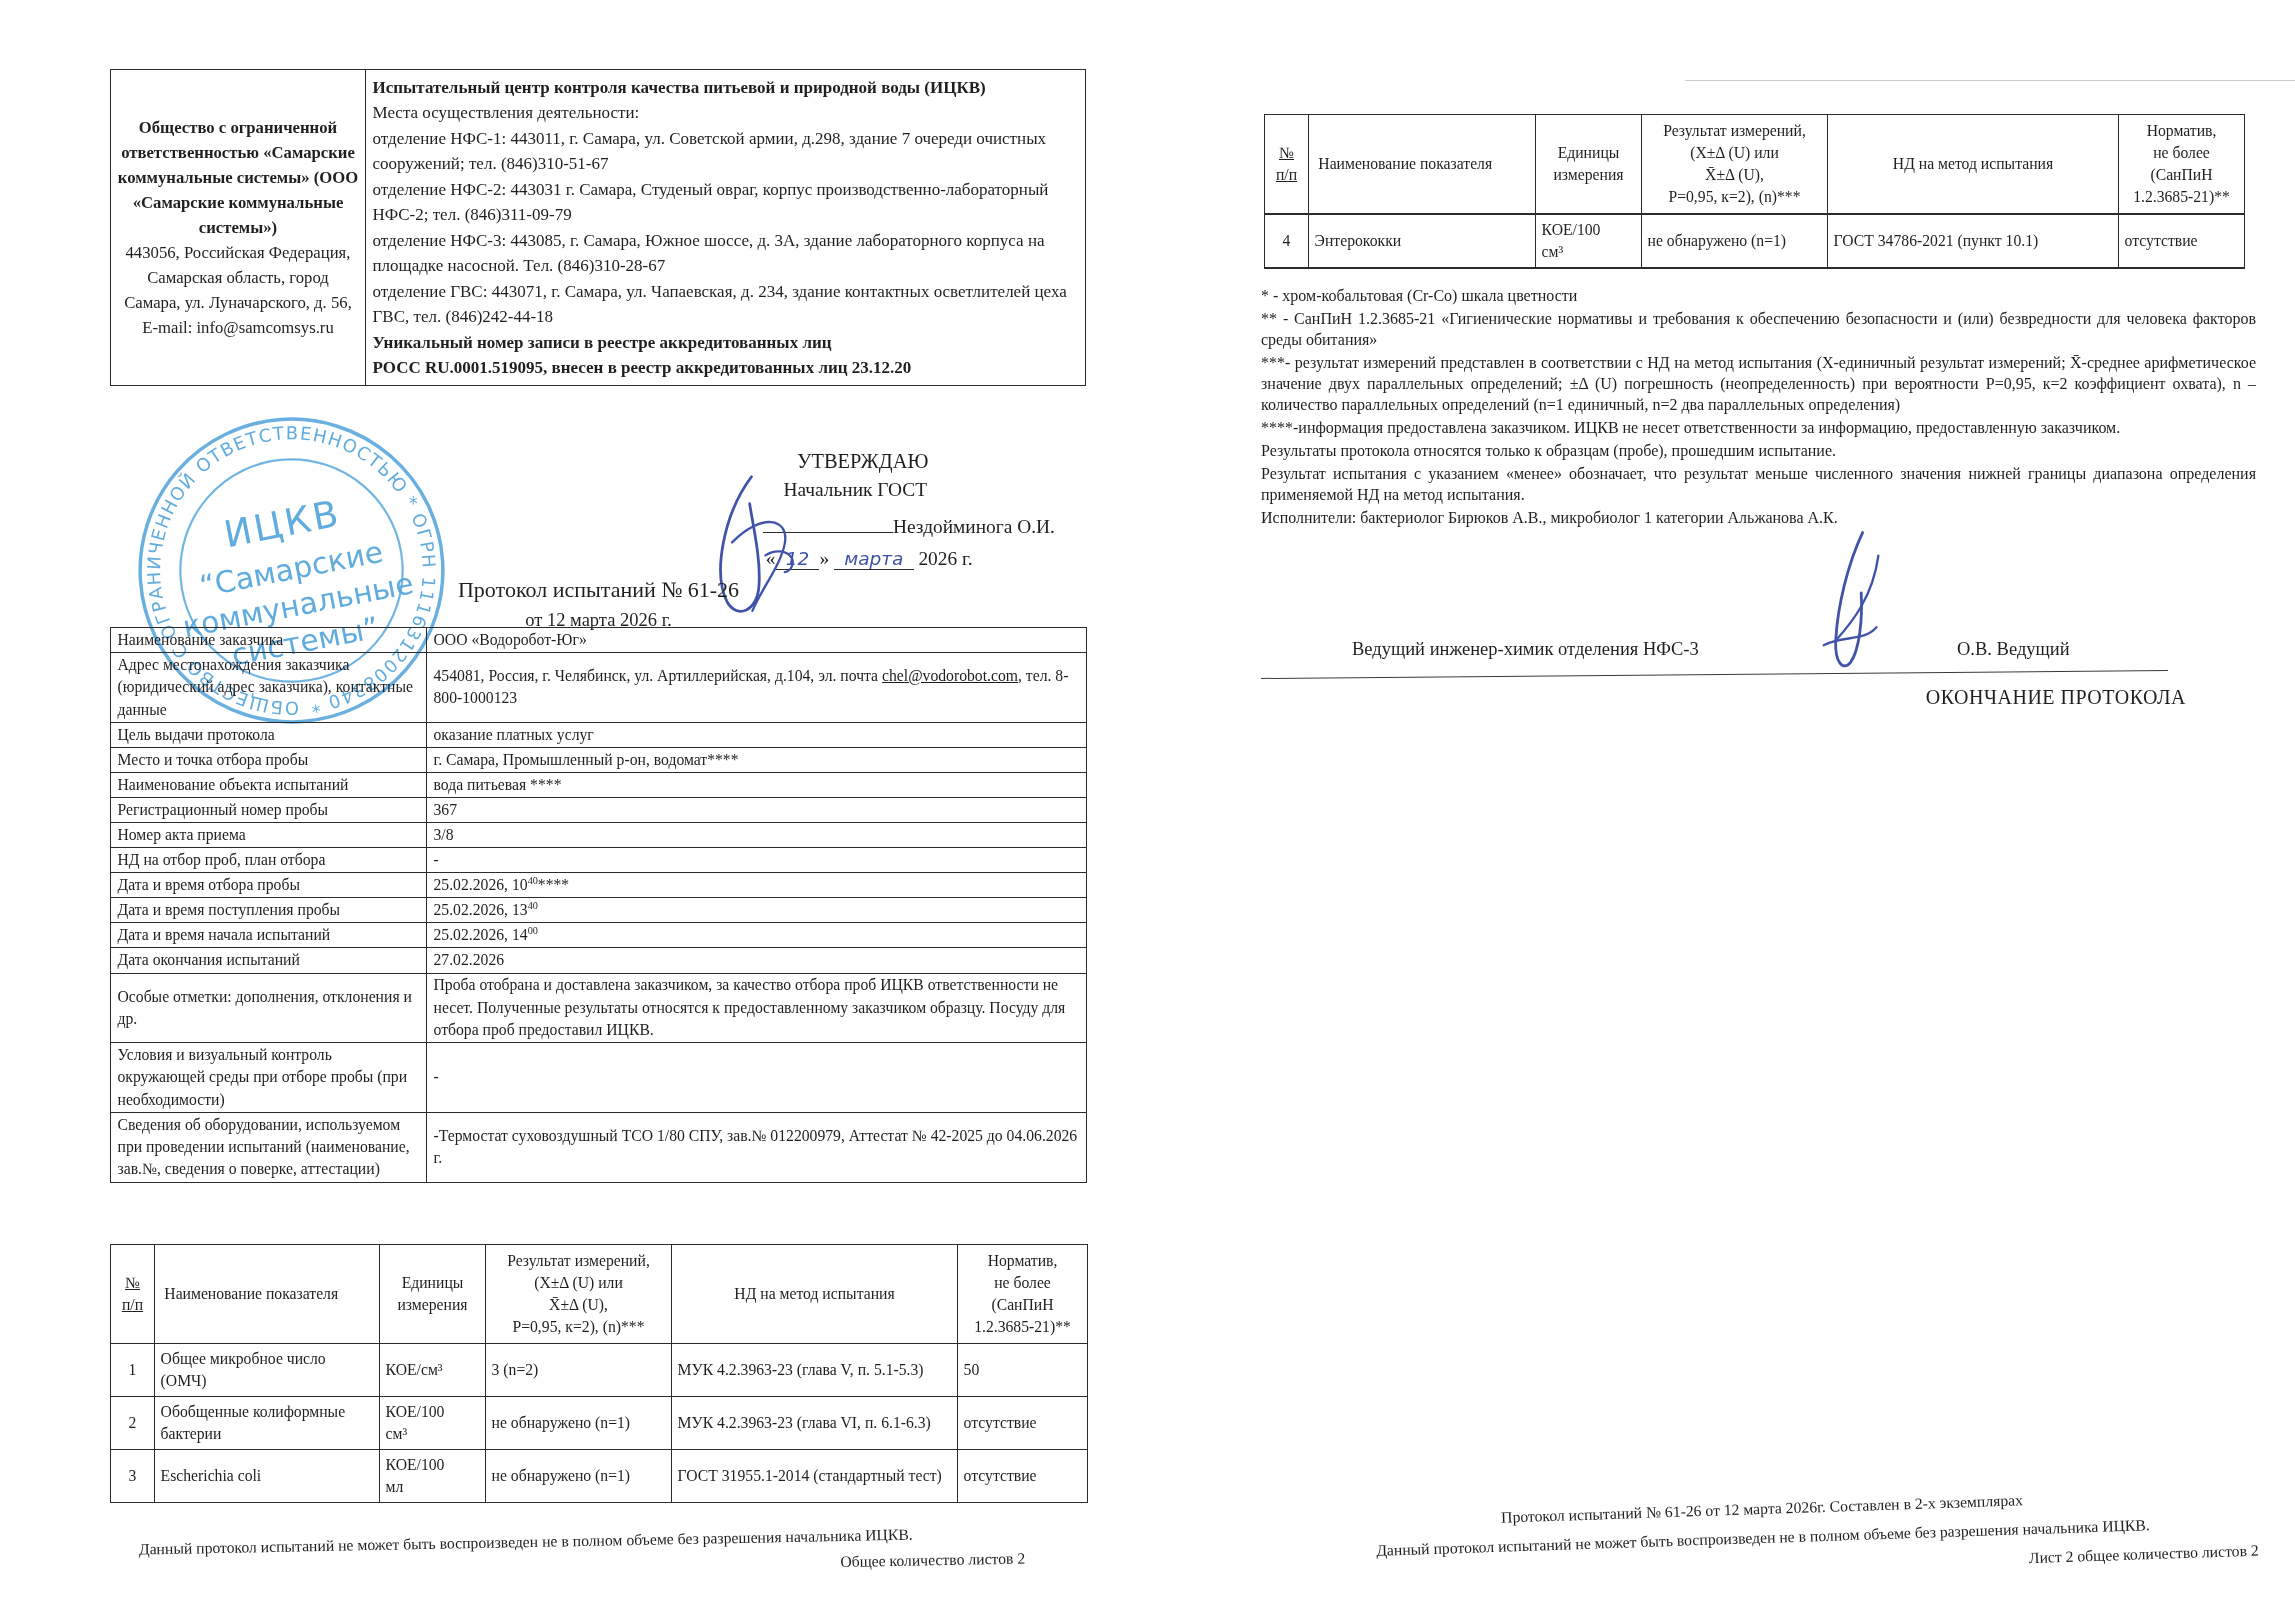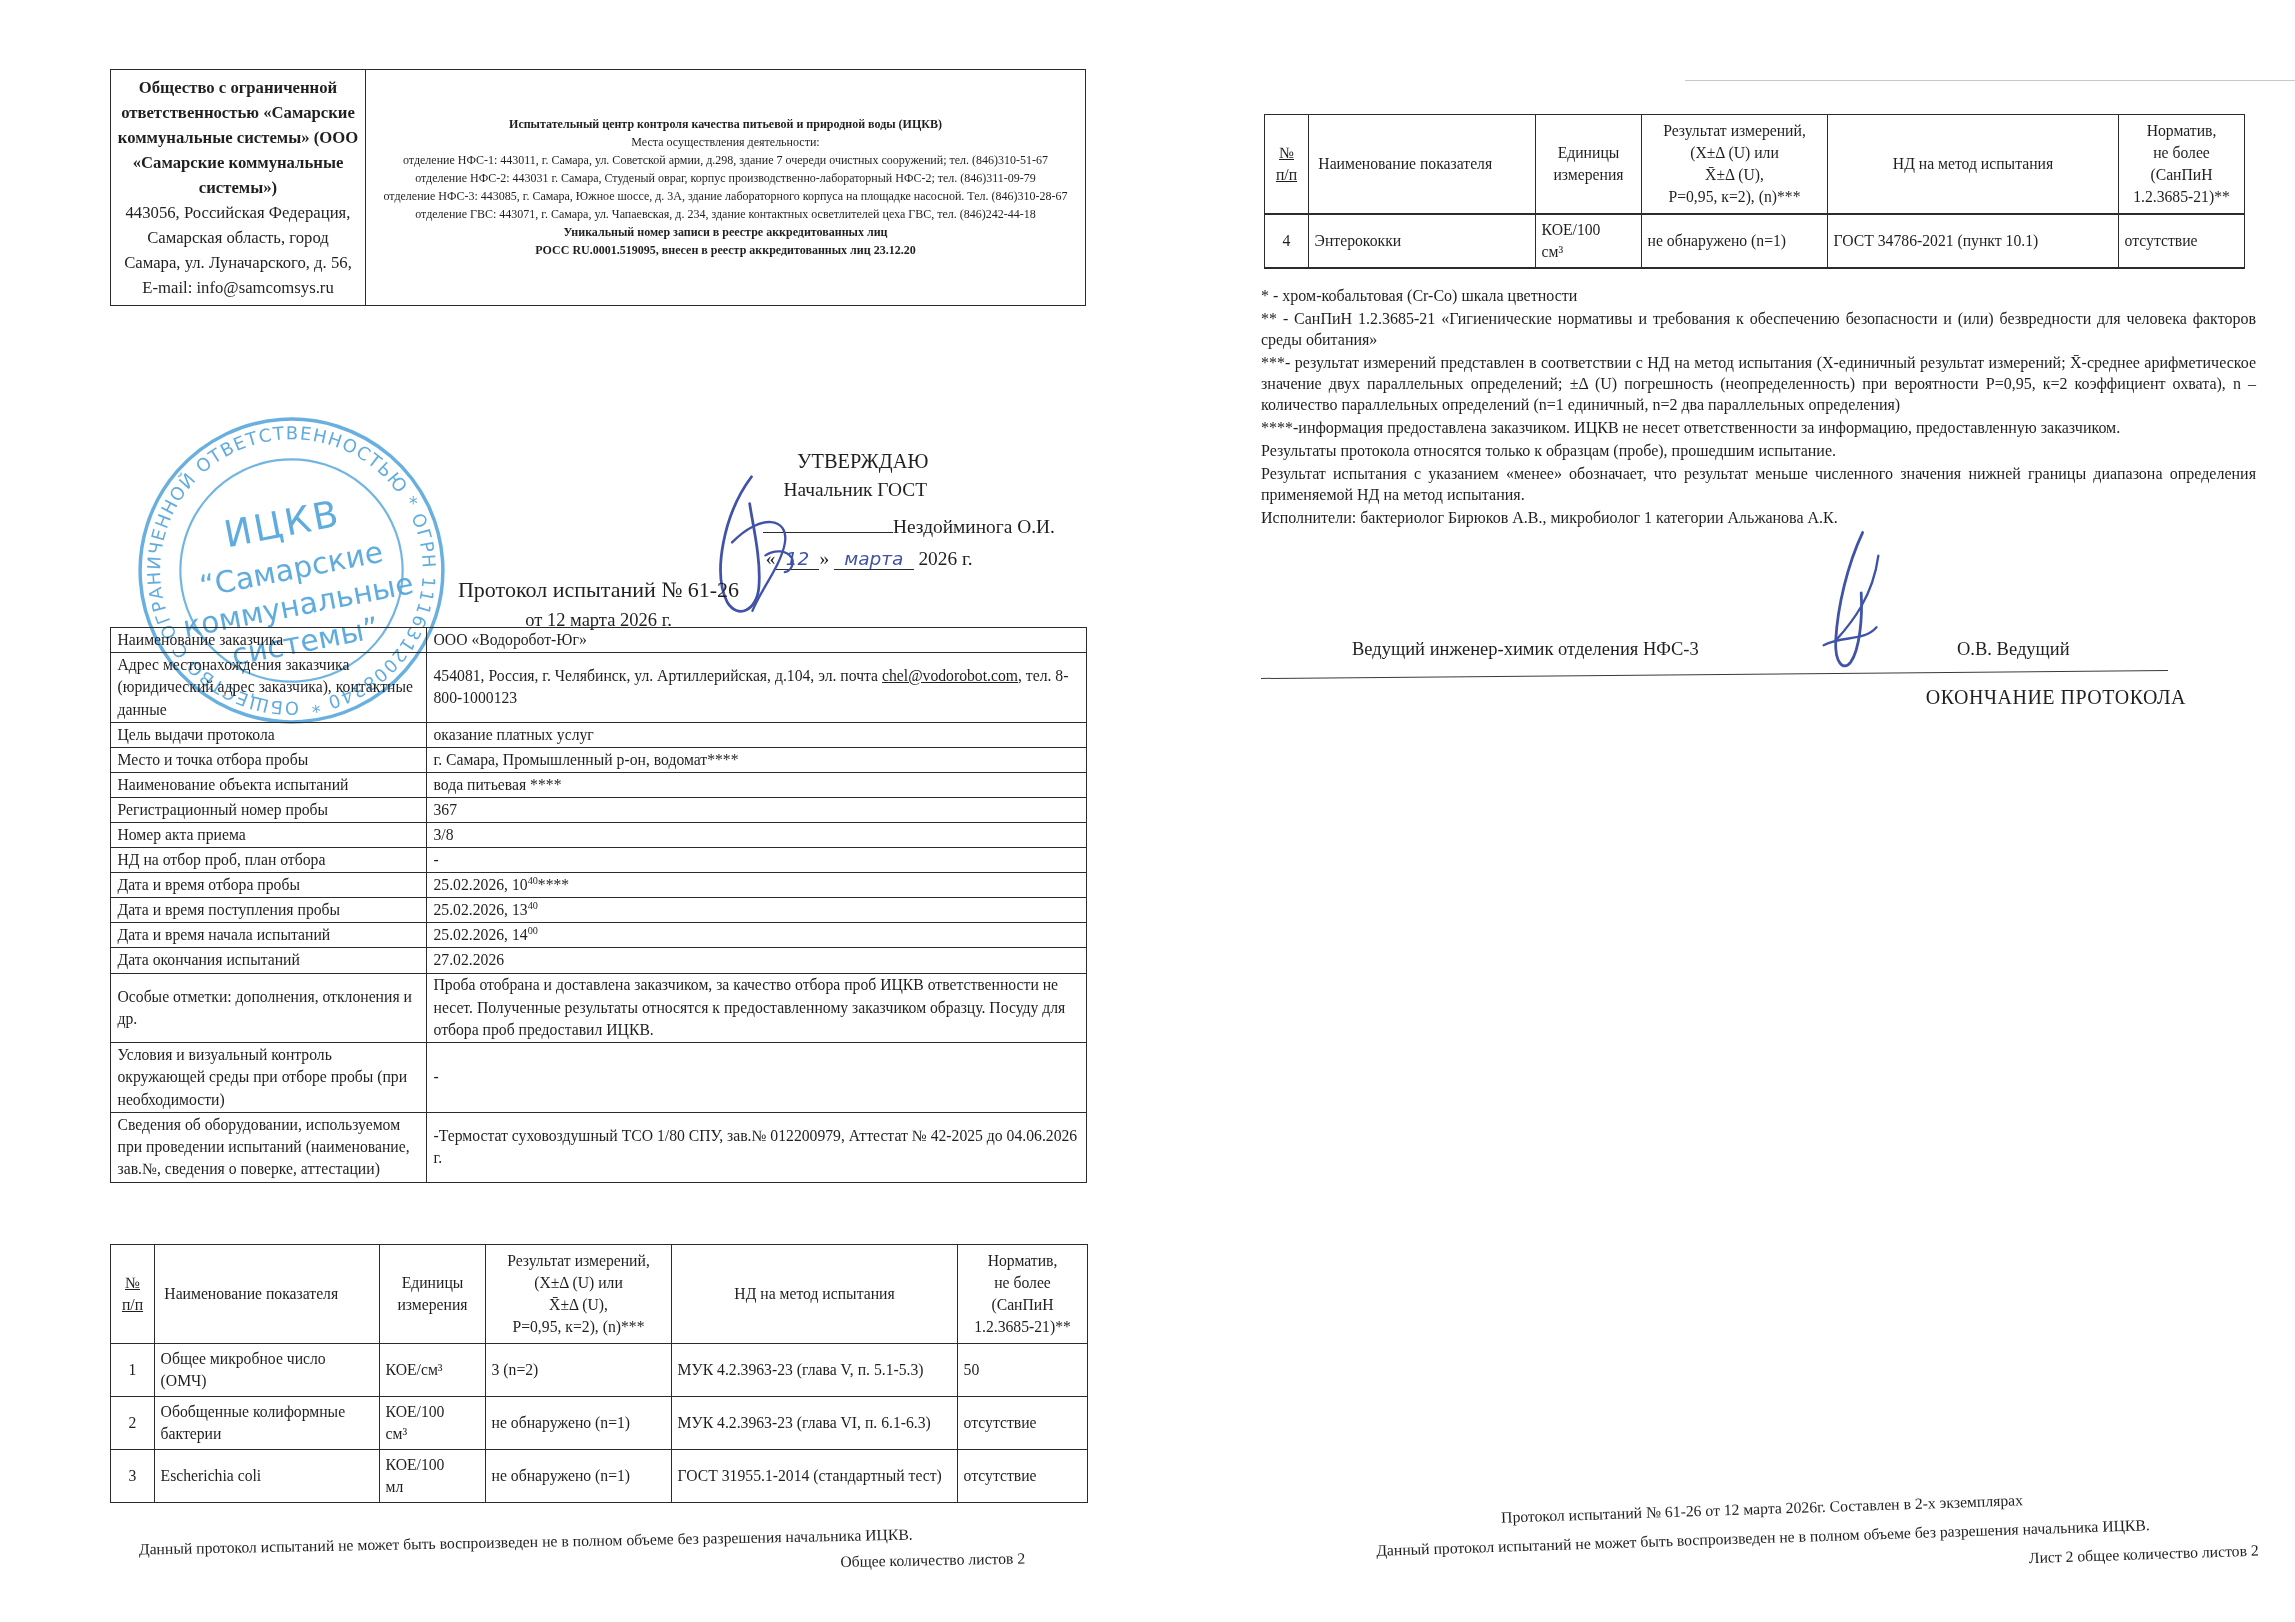--- a/index.html
+++ b/index.html
@@ -8,21 +8,21 @@
        -webkit-font-smoothing:antialiased;}
   .abs{position:absolute;}
   .pre{white-space:pre-line;}
 
   
   table{border-collapse:collapse;}
   .hdr{width:976px;table-layout:fixed;border:1.4px solid #2b2b2b;}
   .hdr td{border:1.4px solid #2b2b2b;vertical-align:middle;padding:4.6px 6.5px;}
   .hdr .org{width:241px;text-align:center;font-size:16.7px;line-height:1.5;}
   .hdr .org .b{font-weight:bold;}
-  .hdr .cen{text-align:center;font-size:12px;line-height:1.5;}
+  .hdr .cen{font-size:17px;line-height:1.5;}
   .hdr .cen p{margin:0;}
   .hdr .cen .b{font-weight:bold;}
 
   
   .stamp{transform:rotate(-4deg);opacity:.92;}
   .stamp text{font-family:"DejaVu Sans", sans-serif;}
 
   
   .approve{font-size:19.4px;line-height:1.0;}
   .approve .l1{font-size:20.4px;margin-left:34px;}

